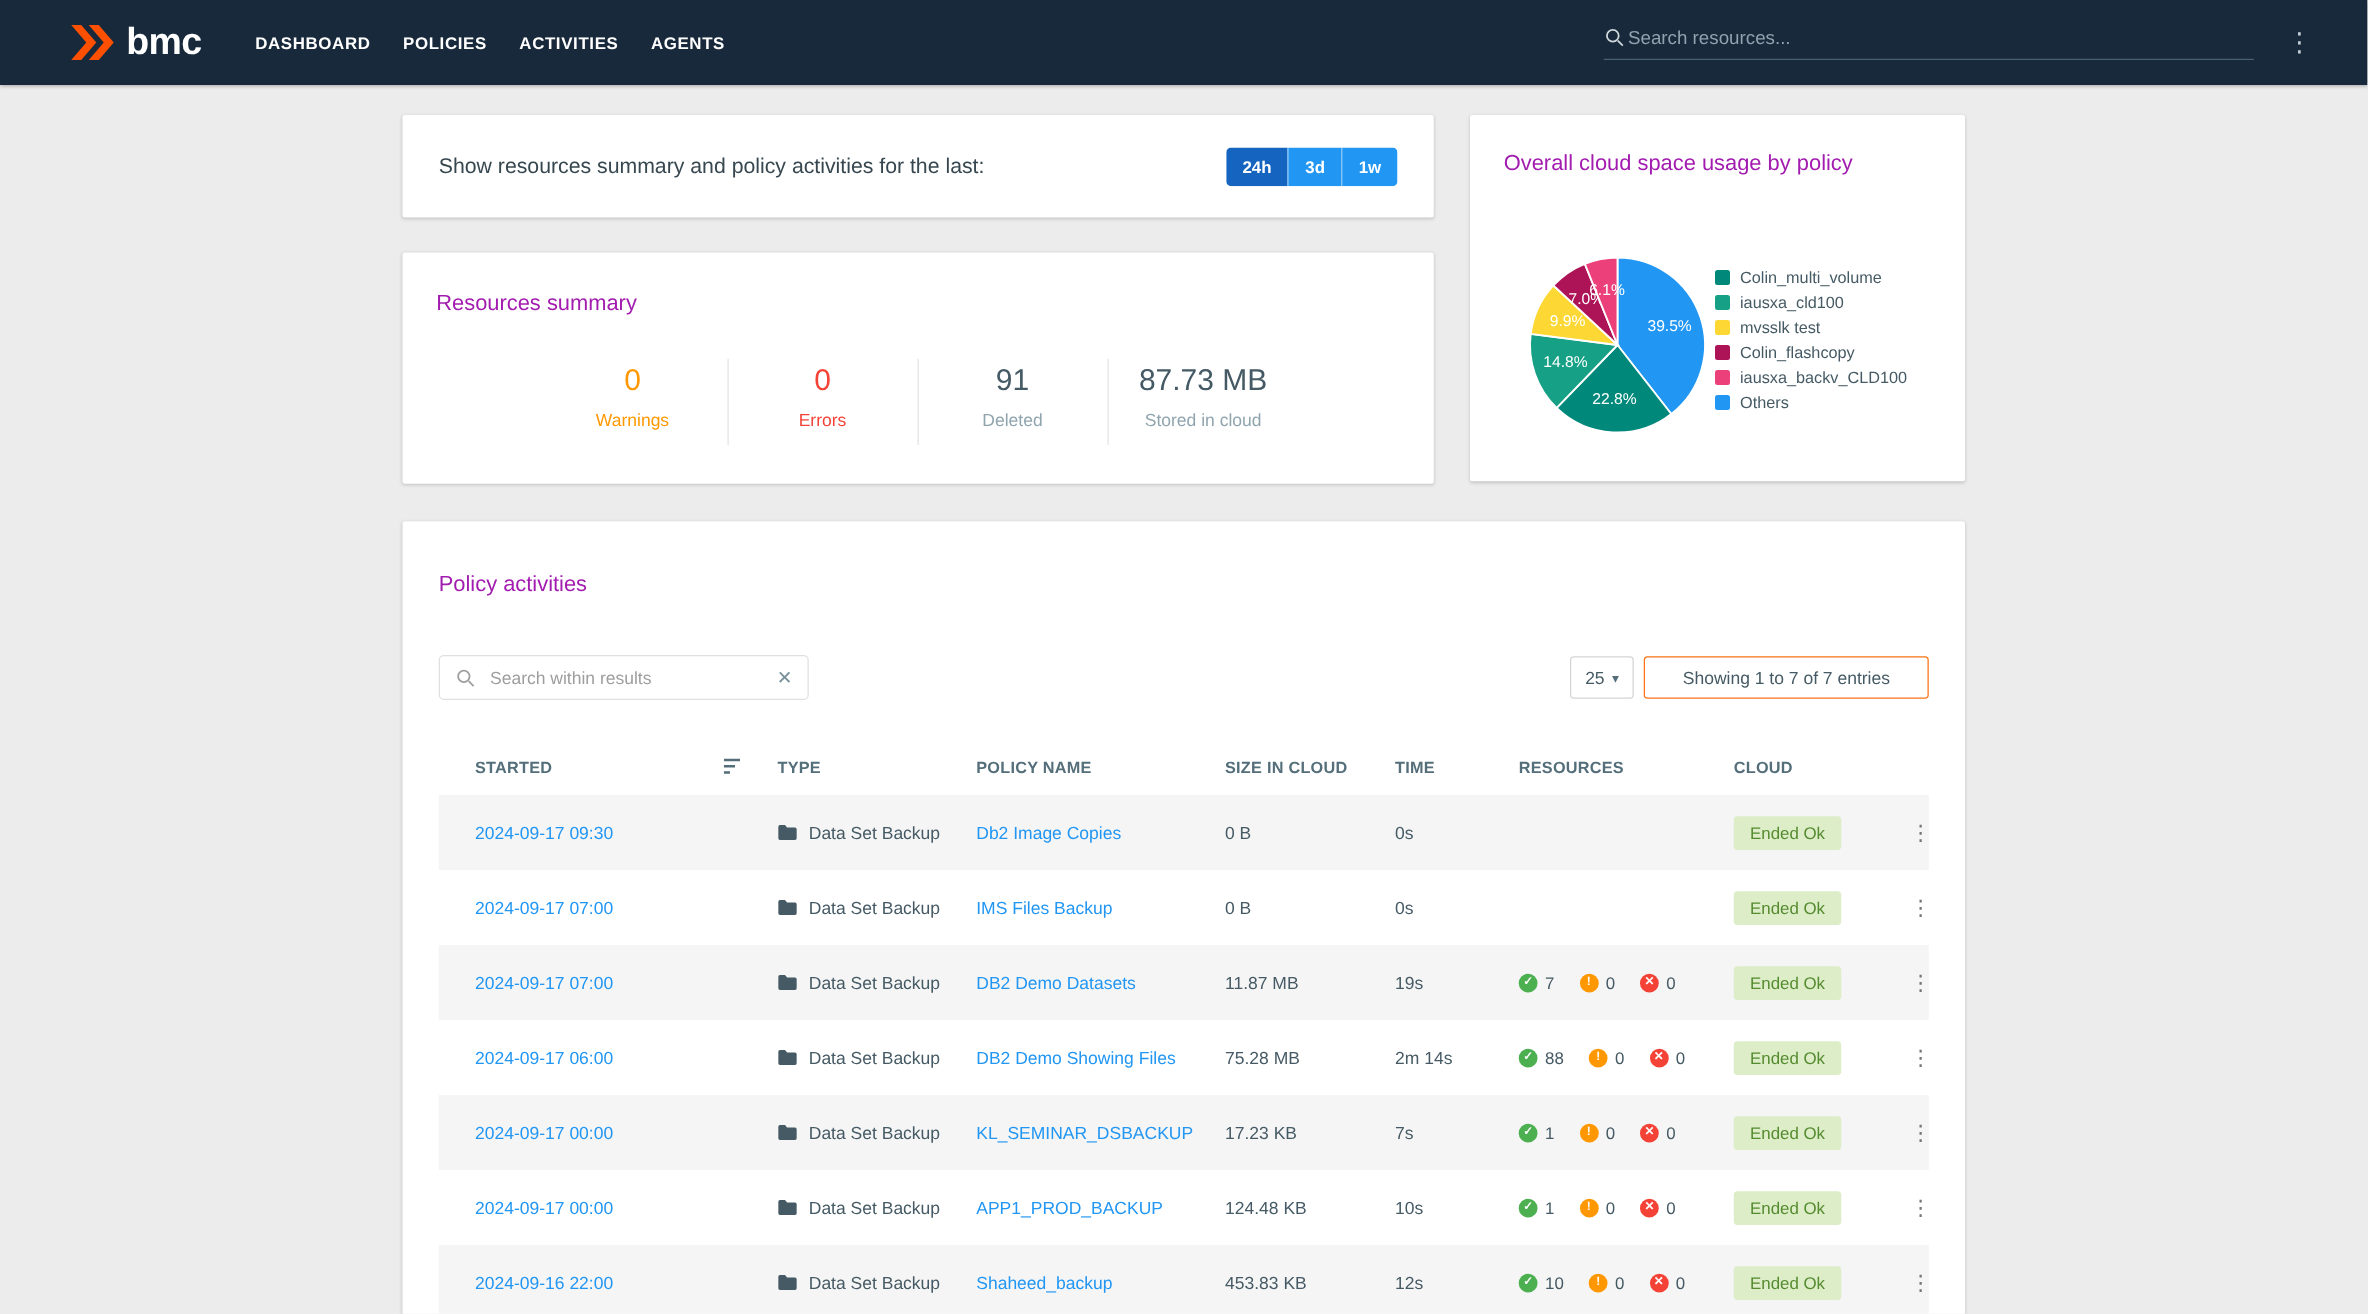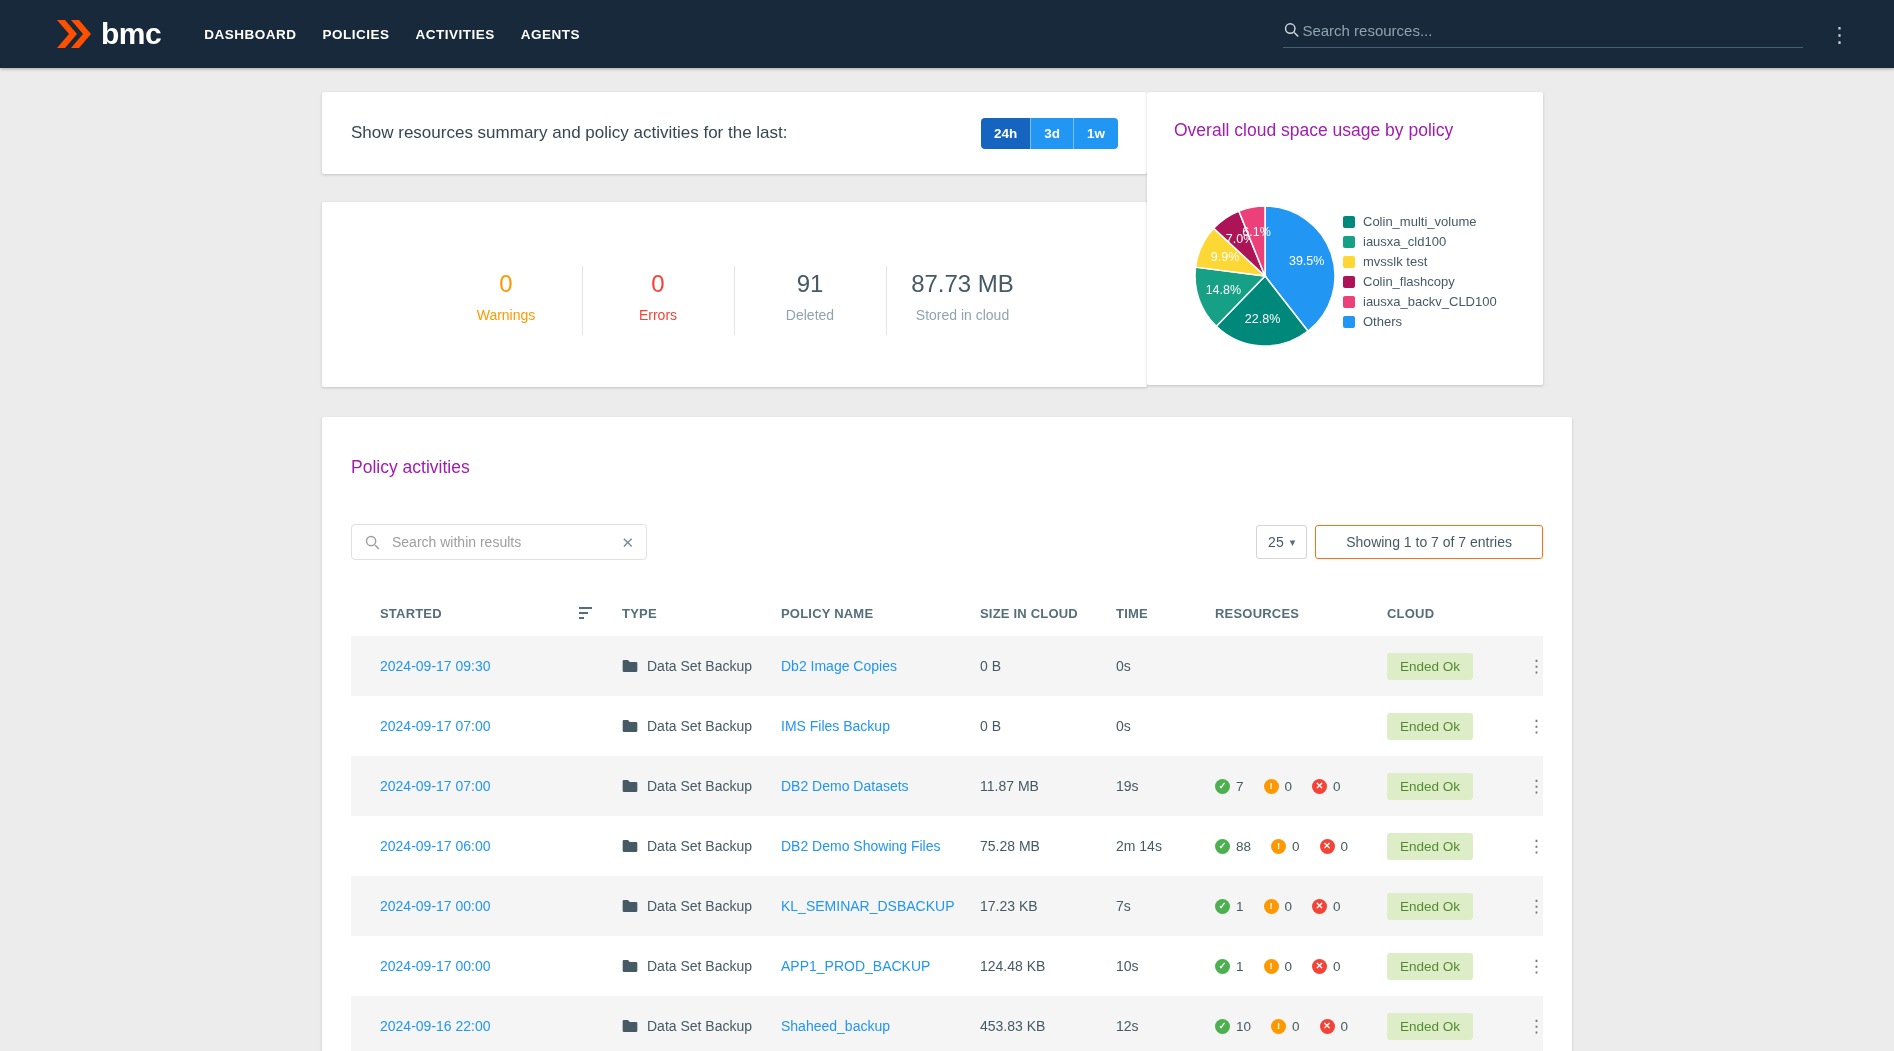--- a/index.html
+++ b/index.html
@@ -26,21 +26,21 @@
   .nav-search input {
     background:transparent; border:none; outline:none; color:#eceff1; font-size:15px; width:100%;
     font-family:"Liberation Sans", sans-serif;
   }
   .nav-search input::placeholder { color:#8fa3b0; }
   .nav-kebab { color:#c3ced6; font-size:21px; cursor:pointer; padding:0 4px; line-height:1; }
 
   
   .content { width:1250px; margin:0 auto; padding-top:24px; }
   .card { background:#fff; border-radius:2px; box-shadow:0 1px 3px rgba(0,0,0,.18); }
-  .top-grid { display:grid; grid-template-columns:825px 396px; align-items:start; }
+  .top-grid { display:grid; grid-template-columns:825px 396px; column-gap:29px; align-items:start; }
   .left-col { display:flex; flex-direction:column; gap:28px; }
   .card-title { font-size:17.5px; color:#a21caf; }
 
   
   .time-card { height:82px; display:flex; align-items:center; justify-content:space-between; padding:0 29px; }
   .time-label { font-size:17px; }
   .time-buttons { display:inline-flex; border-radius:4px; overflow:hidden; }
   .time-btn {
     border:none; color:#fff; font-size:13.5px; font-weight:bold; padding:8px 13px;
     background:#2196f3; cursor:pointer; border-left:1px solid rgba(255,255,255,.4);
@@ -150,20 +150,21 @@
       <section class="card time-card">
         <span class="time-label">Show resources summary and policy activities for the last:</span>
         <div class="time-buttons">
           <button class="time-btn active">24h</button>
           <button class="time-btn">3d</button>
           <button class="time-btn">1w</button>
         </div>
       </section>
 
       <section class="card summary-card">
+        <div class="card-title">Resources summary</div>
         <div class="stats-row">
           <div class="stat">
             <div class="stat-value" style="color: rgb(255, 152, 0);">0</div>
             <div class="stat-label" style="color: rgb(255, 152, 0);">Warnings</div>
           </div>
           <div class="stat">
             <div class="stat-value" style="color: rgb(244, 67, 54);">0</div>
             <div class="stat-label" style="color: rgb(244, 67, 54);">Errors</div>
           </div>
           <div class="stat">

